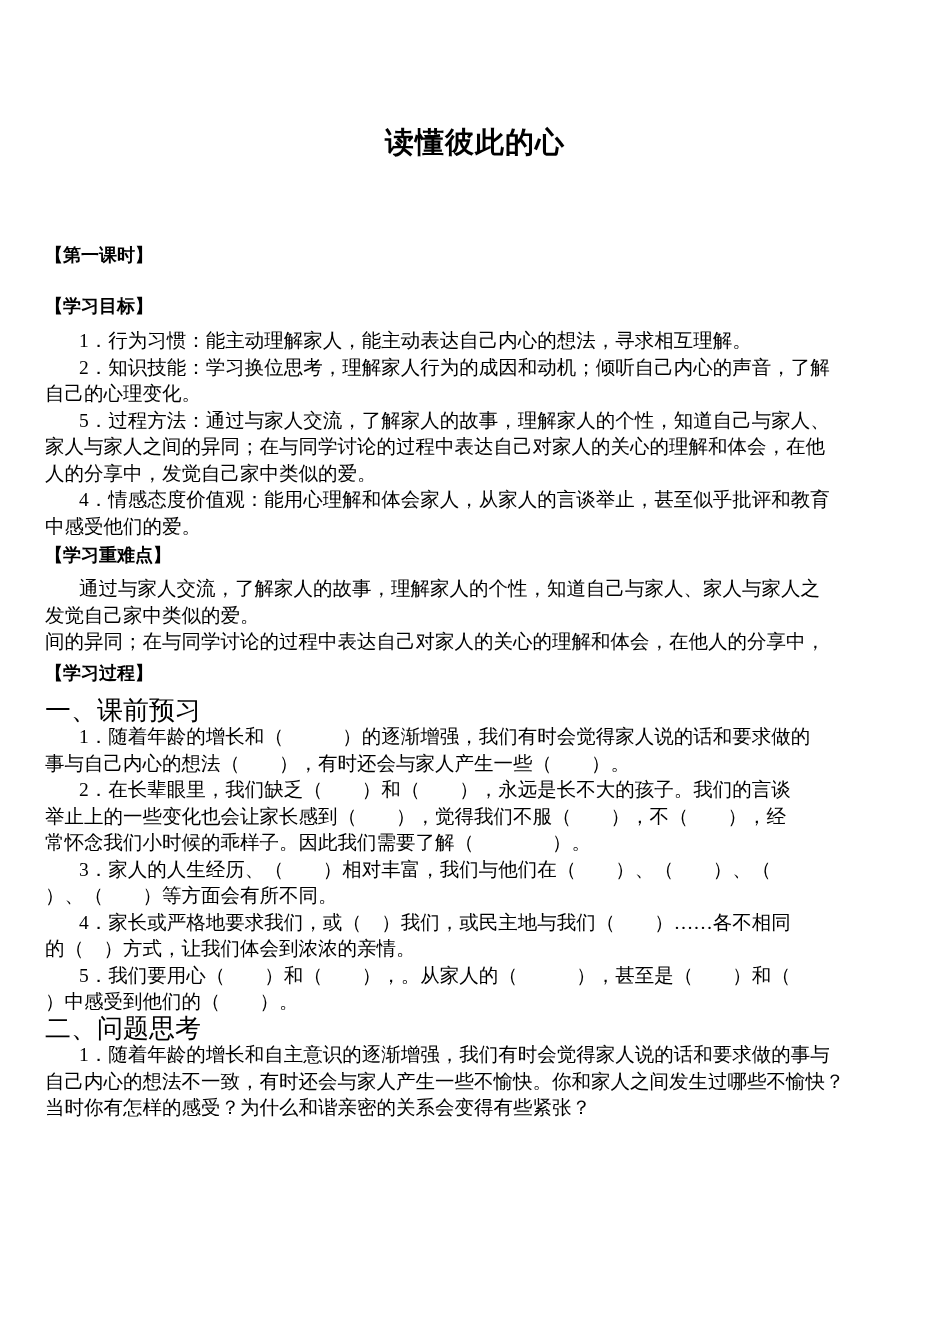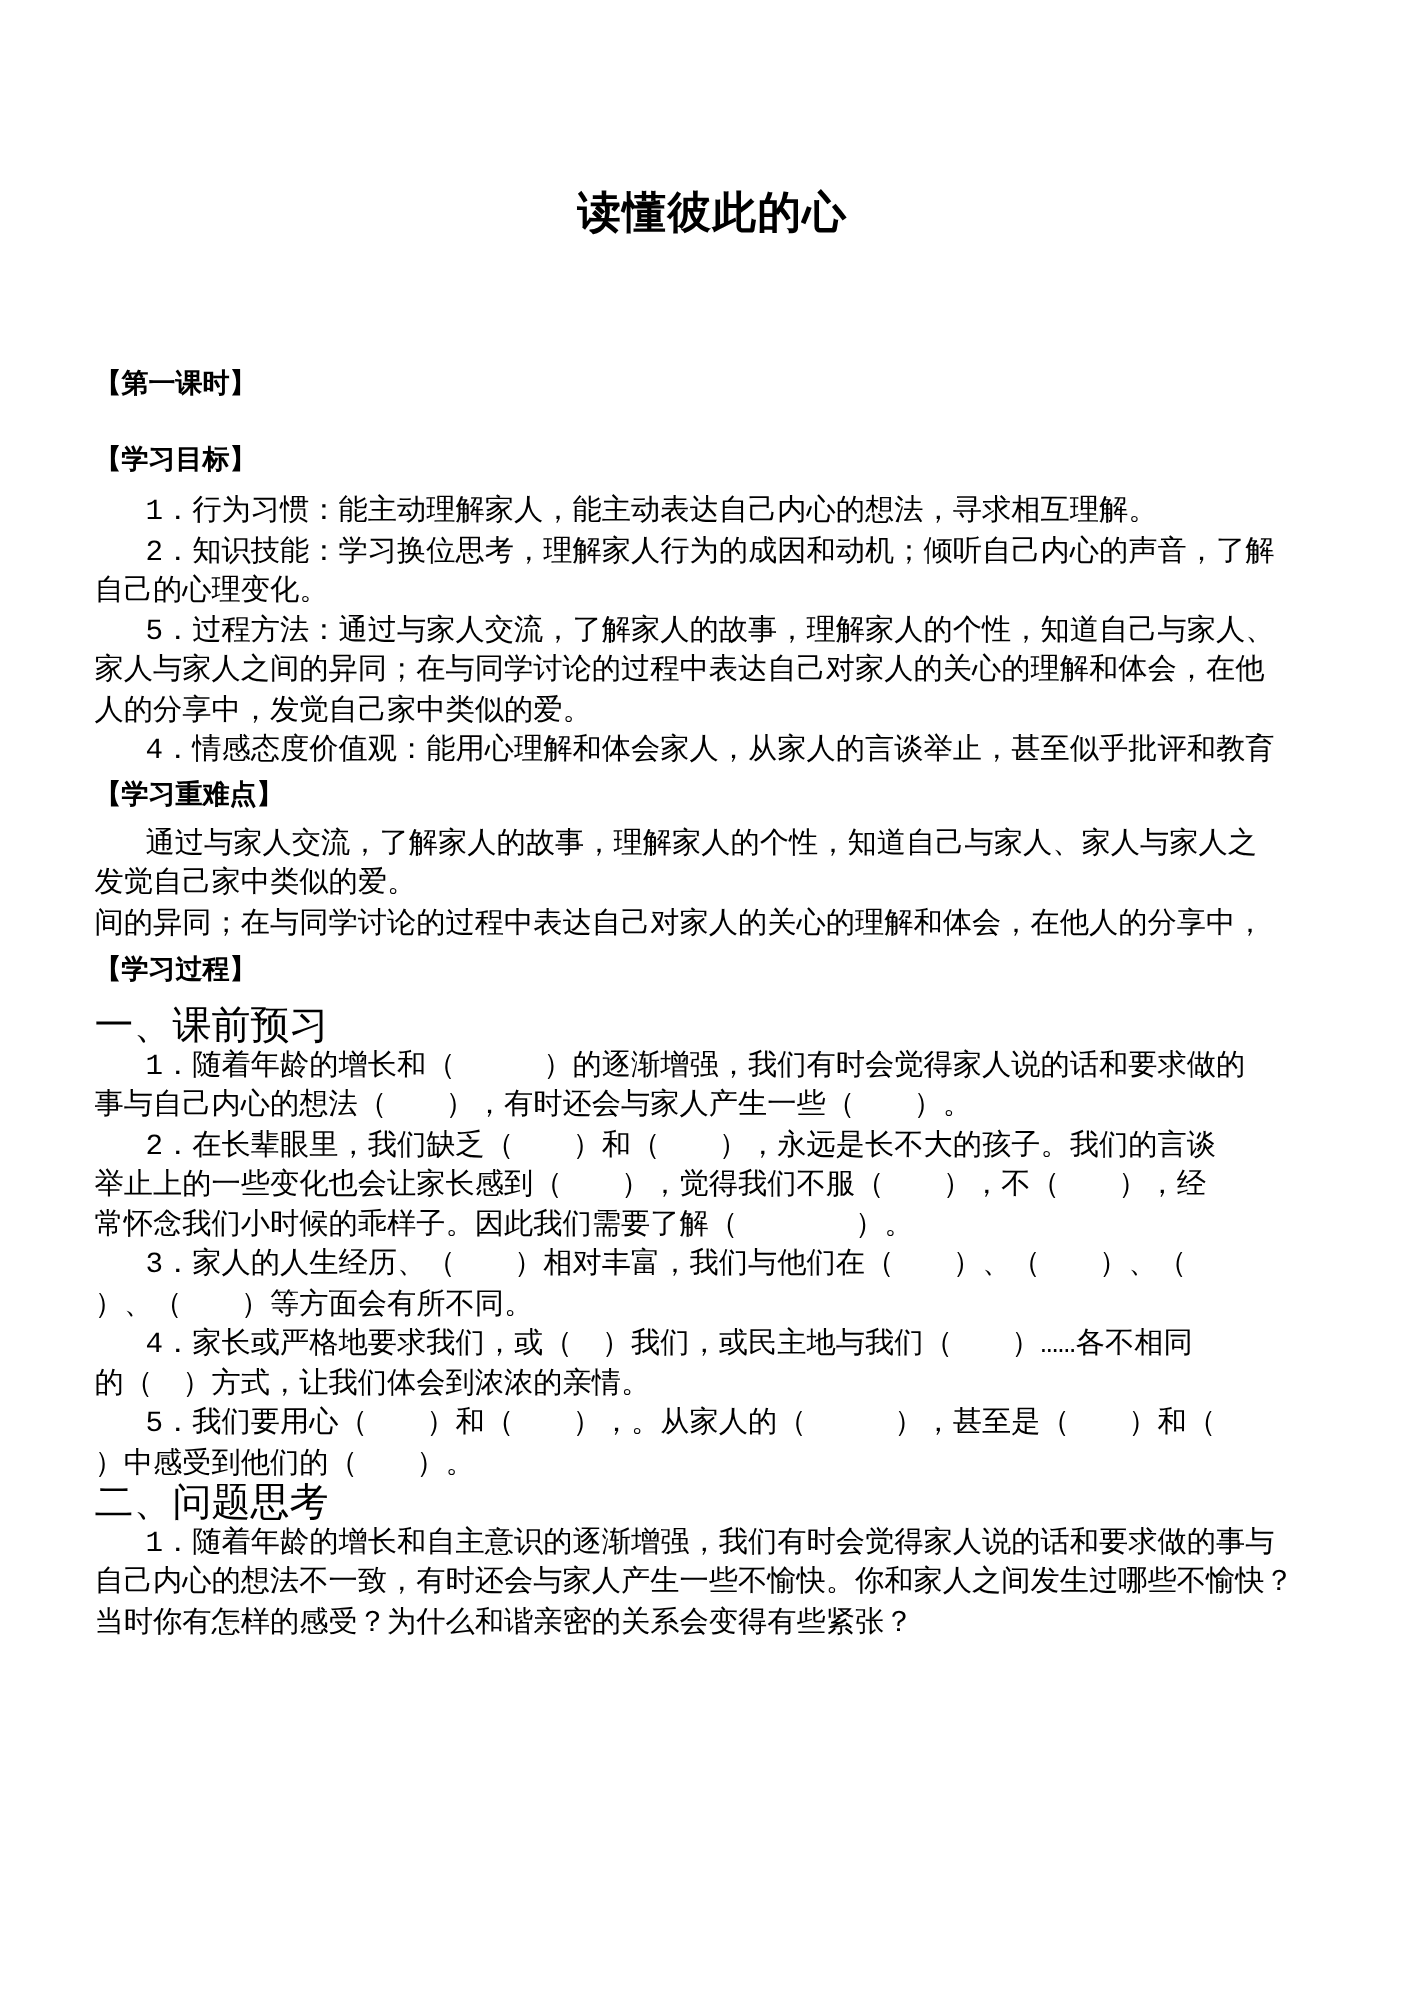--- a/index.html
+++ b/index.html
@@ -7,21 +7,21 @@
     padding: 0;
     background: #ffffff;
   }
   .page {
     position: relative;
     width: 950px;
     height: 1344px;
     margin: 0 auto;
     background: #ffffff;
     box-sizing: border-box;
-    padding: 0 63px;
+    padding: 0 45px;
     overflow: hidden;
     color: #000000;
     font-family: "Liberation Serif", "DejaVu Serif", serif;
   }
   .doc-title {
     margin: 0;
     padding-top: 124px;
     text-align: center;
     font-size: 29px;
     line-height: 37px;
@@ -32,21 +32,21 @@
   .heading {
     font-size: 18px;
     line-height: 30px;
     font-weight: bold;
     font-family: "Liberation Sans", "DejaVu Sans", sans-serif;
   }
   .heading.h-lesson    { margin-top: 79px; }
   .heading.h-goals     { margin-top: 21px; }
   .heading.h-keypoints { margin-top: 0px;  }
   .heading.h-process   { margin-top: 2px;  }
-  .lines { margin: 0; font-family: Liberation Mono, monospace; }
+  .lines { margin: 0; }
   .lines.goals-block     { margin-top: 7px; }
   .lines.keypoints-block { margin-top: 6px; }
   .line {
     font-size: 19.5px;
     line-height: 26.5px;
     white-space: pre-wrap;
     word-break: break-all;
   }
   .line.indent { text-indent: 34px; }
   .sub-label {
@@ -65,20 +65,21 @@
 
   <div class="heading h-goals">【学习目标】</div>
   <div class="lines goals-block">
       <div class="line indent">1．行为习惯：能主动理解家人，能主动表达自己内心的想法，寻求相互理解。</div>
       <div class="line indent">2．知识技能：学习换位思考，理解家人行为的成因和动机；倾听自己内心的声音，了解</div>
       <div class="line">自己的心理变化。</div>
       <div class="line indent">5．过程方法：通过与家人交流，了解家人的故事，理解家人的个性，知道自己与家人、</div>
       <div class="line">家人与家人之间的异同；在与同学讨论的过程中表达自己对家人的关心的理解和体会，在他</div>
       <div class="line">人的分享中，发觉自己家中类似的爱。</div>
       <div class="line indent">4．情感态度价值观：能用心理解和体会家人，从家人的言谈举止，甚至似乎批评和教育</div>
+      <div class="line">中感受他们的爱。</div>
     </div>
 
   <div class="heading h-keypoints">【学习重难点】</div>
   <div class="lines keypoints-block">
       <div class="line indent">通过与家人交流，了解家人的故事，理解家人的个性，知道自己与家人、家人与家人之</div>
       <div class="line">发觉自己家中类似的爱。</div>
       <div class="line">间的异同；在与同学讨论的过程中表达自己对家人的关心的理解和体会，在他人的分享中，</div>
     </div>
 
   <div class="heading h-process">【学习过程】</div>

